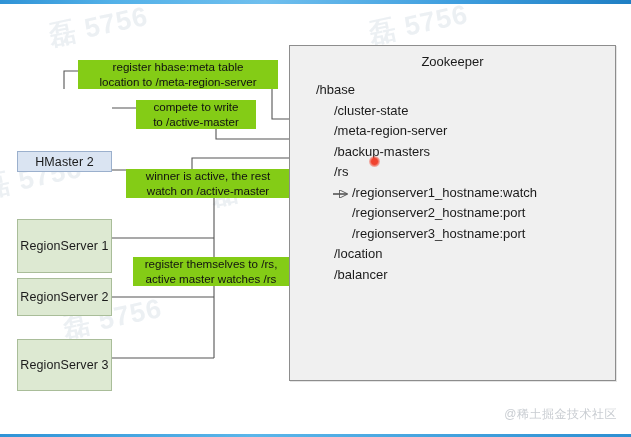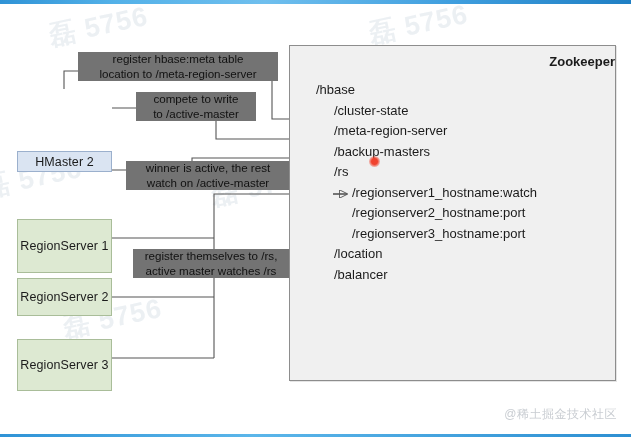--- a/index.html
+++ b/index.html
@@ -66,24 +66,23 @@
   .zk-panel {
     position: absolute;
     left: 289px; top: 45px;
     width: 327px; height: 336px;
     background: #f0f0f0;
     border: 1px solid #8d8d8d;
     box-shadow: 1px 1px 0 rgba(0,0,0,.10);
   }
   .zk-title {
     position: absolute; top: 8px; left: 0; right: 0;
-    text-align: right;
+    text-align: center;
     font-size: 13px;
     color: #1b1b1b;
-    font-weight: bold;
   }
   .zk-tree {
     position: absolute;
     left: 26px; top: 34px;
     font-size: 13px;
     line-height: 20.5px;
     color: #1b1b1b;
     white-space: nowrap;
   }
   .zk-tree div { height: 20.5px; }
@@ -94,23 +93,24 @@
   #wires { position: absolute; left: 0; top: 0; width: 631px; height: 437px; }
   #wires line, #wires path { stroke: #555; stroke-width: 1.1; fill: none; }
 
   
   .elabel {
     position: absolute;
     font-size: 11.6px;
     line-height: 14.5px;
     color: #111;
     text-align: center;
-    background: #737373;
+    background: #84cc16;
     white-space: nowrap;
     padding: 0 2px;
+    margin-top: 8px;
   }
 
   
   .cursor-dot {
     position: absolute;
     width: 11px; height: 11px;
     border-radius: 50%;
     background: radial-gradient(circle at 50% 50%, #f0422e 0%, #f0422e 38%, rgba(240,66,46,.45) 62%, rgba(240,66,46,0) 100%);
   }
 </style>

